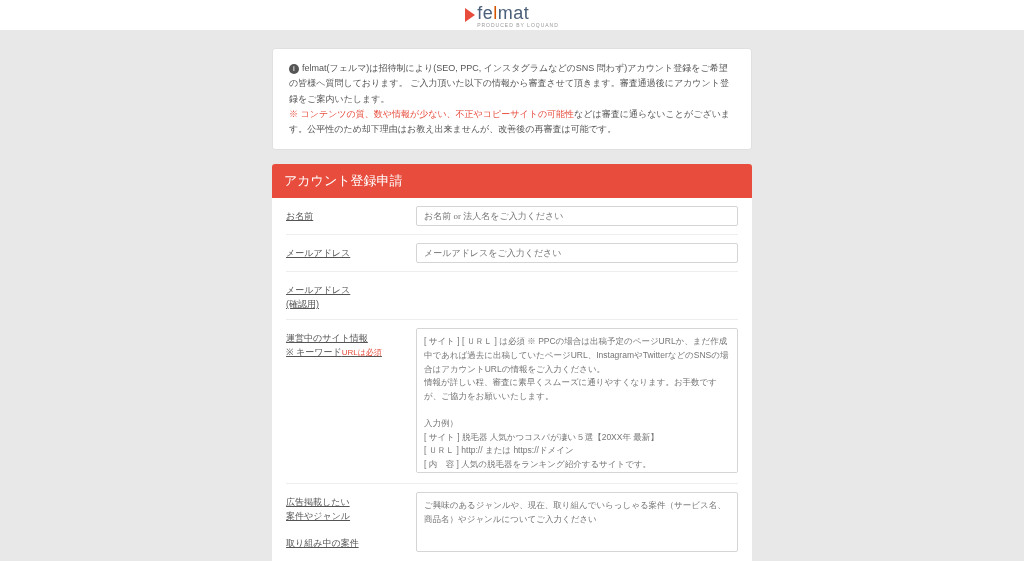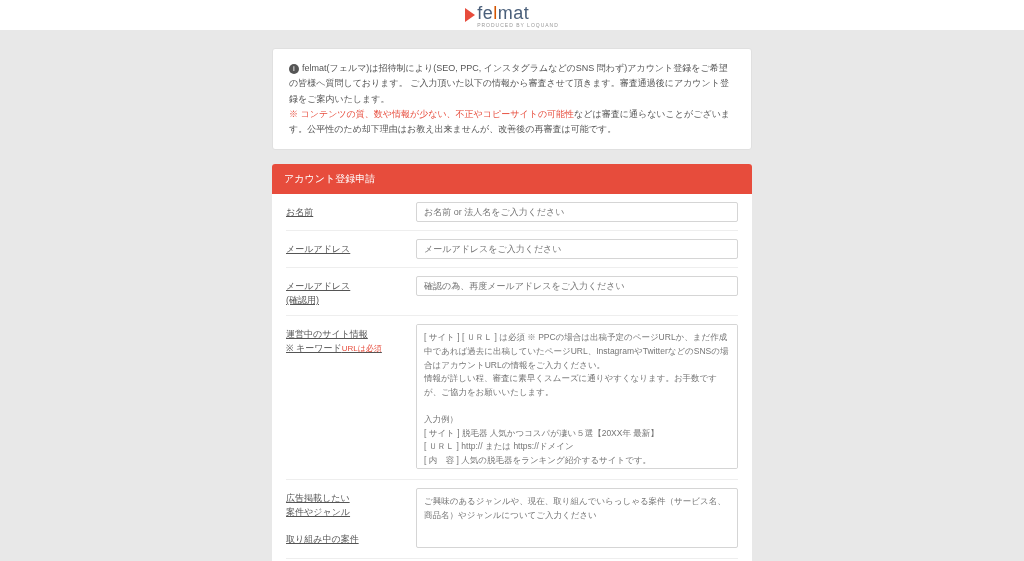--- a/index.html
+++ b/index.html
@@ -9,28 +9,28 @@
     .logo { display: flex; align-items: center; gap: 2px; }
     .logo-icon { width: 0; height: 0; border-left: 10px solid #e74c3c; border-top: 7px solid transparent; border-bottom: 7px solid transparent; }
     .logo-text { font-size: 18px; color: #4a5f7a; font-weight: 400; letter-spacing: 0.5px; }
     .logo-text-1 { color: #d35400; font-weight: 500; }
     .logo-sub { font-size: 5px; color: #999; letter-spacing: 1px; margin-top: -2px; text-align: center; }
     .container { width: 480px; margin: 18px auto 0; }
     .notice-box { background: #ffffff; border: 1px solid #e0e0e0; border-radius: 3px; padding: 12px 16px; font-size: 9px; line-height: 1.7; color: #555; }
     .notice-box .warn { color: #e74c3c; }
     .notice-icon { display: inline-block; width: 10px; height: 10px; border-radius: 50%; background: #555; color: #fff; font-size: 8px; text-align: center; line-height: 10px; margin-right: 3px; }
     .form-card { background: #fff; margin-top: 14px; border-radius: 3px; overflow: visible; }
-    .form-header { background: #e74c3c; color: #fff; padding: 8px 12px; font-size: 10px; border-radius: 3px 3px 0 0; }
+    .form-header { background: #e74c3c; color: #fff; padding: 8px 12px; font-size: 13px; border-radius: 3px 3px 0 0; }
     .form-body { padding: 0 14px; }
     .form-row { display: flex; align-items: flex-start; padding: 8px 0; border-bottom: 1px solid #eee; }
     .form-row:last-of-type { border-bottom: none; }
     .form-label { width: 130px; flex-shrink: 0; font-size: 9px; color: #555; padding-top: 4px; line-height: 1.5; text-decoration: underline; }
     .form-label .req { color: #e74c3c; font-size: 8px; margin-top: 8px; }
     .form-control { flex: 1; }
-    .form-input { width: 100%; border: 1px solid #d5d5d5; border-radius: 2px; padding: 4px 7px; font-size: 9px; color: #999; background: #fff; font-family: Liberation Sans, sans-serif; }
+    .form-input { width: 100%; border: 1px solid #d5d5d5; border-radius: 2px; padding: 4px 7px; font-size: 9px; color: #999; background: #fff; font-family: Liberation Serif, serif; }
     .form-textarea { width: 100%; border: 1px solid #d5d5d5; border-radius: 2px; padding: 6px 7px; font-size: 8.5px; color: #999; line-height: 1.6; background: #fff; resize: none; font-family: inherit; }
     .ta-large { height: 145px; }
     .ta-med { height: 60px; }
     .form-actions { display: flex; justify-content: center; gap: 8px; padding: 12px 0 14px; }
   </style>
 </head>
 <body>
 
 <div class="page">
   <div class="header">
@@ -66,23 +66,20 @@
           <div class="form-label">メールアドレス</div>
           <div class="form-control">
             <input class="form-input" placeholder="メールアドレスをご入力ください" style="">
           </div>
         </div>
 
         <div class="form-row">
           <div class="form-label">
             <span>メールアドレス</span><br><span>(確認用)</span>
           </div>
-          <div class="form-control">
-            <input class="form-input" placeholder="確認の為、再度メールアドレスをご入力ください" style="">
-          </div>
         </div>
 
         <div class="form-row">
           <div class="form-label">
             <span>運営中のサイト情報</span><br>
             <span>※ キーワード</span><span class="req">URLは必須</span>
           </div>
           <div class="form-control">
             <textarea class="form-textarea ta-large" placeholder="[ サイト ] [ ＵＲＬ ] は必須 ※ PPCの場合は出稿予定のページURLか、まだ作成中であれば過去に出稿していたページURL、InstagramやTwitterなどのSNSの場合はアカウントURLの情報をご入力ください。
 情報が詳しい程、審査に素早くスムーズに通りやすくなります。お手数ですが、ご協力をお願いいたします。

